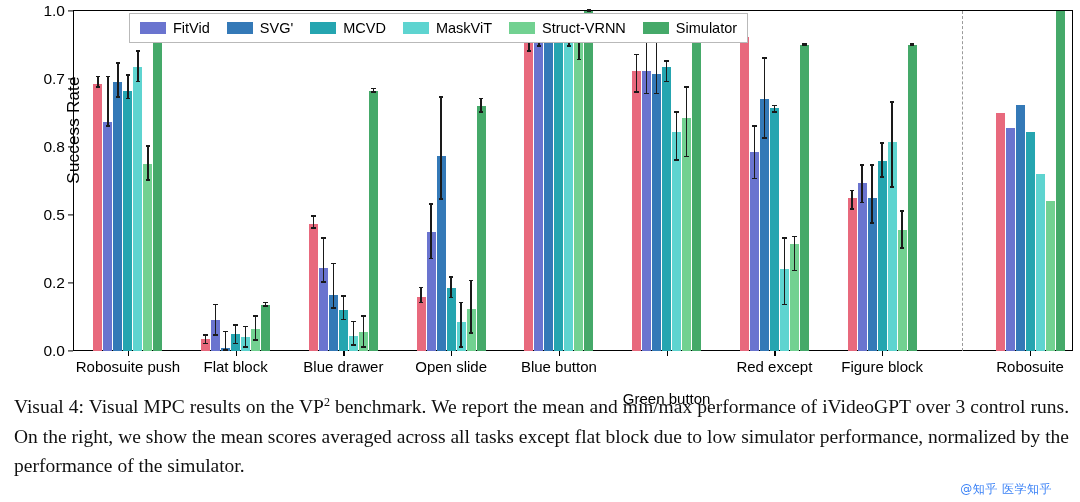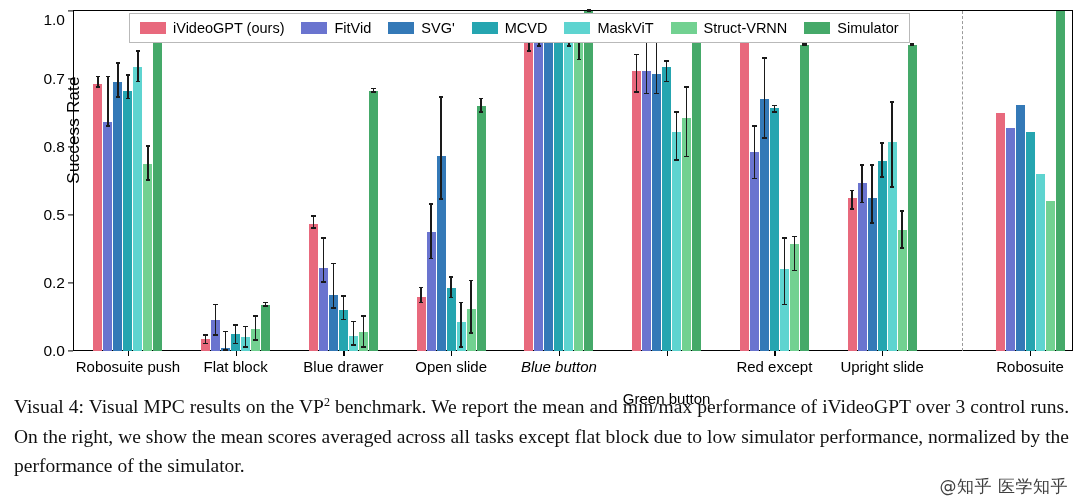--- a/index.html
+++ b/index.html
@@ -149,23 +149,23 @@
     font-size:19.5px;
     line-height:1.52;
     color:#111;
     text-align:justify;
   }
   #caption sup{font-size:12px;vertical-align:super;}
 
   
   #watermark{
     position:absolute;
-    right:12px;bottom:4px;
-    font-size:17px;
-    color:#404040;
+    right:28px;bottom:4px;
+    font-size:12px;
+    color:#3b82f6;
     font-family:"DejaVu Sans", sans-serif;
     letter-spacing:.5px;
     pointer-events:none;
   }
 </style>
 </head>
 <body>
 
 <div id="figure">
 
@@ -177,21 +177,21 @@
       <div class="ytick" style="top: 351px; right: 1015px;">0.0</div>
       <div class="ytick-mark" style="top: 351px; left: 68px;"></div>
       <div class="ytick" style="top: 283px; right: 1015px;">0.2</div>
       <div class="ytick-mark" style="top: 283px; left: 68px;"></div>
       <div class="ytick" style="top: 215px; right: 1015px;">0.5</div>
       <div class="ytick-mark" style="top: 215px; left: 68px;"></div>
       <div class="ytick" style="top: 147px; right: 1015px;">0.8</div>
       <div class="ytick-mark" style="top: 147px; left: 68px;"></div>
       <div class="ytick" style="top: 79px; right: 1015px;">0.7</div>
       <div class="ytick-mark" style="top: 79px; left: 68px;"></div>
-      <div class="ytick" style="top: 20px; right: 1015px;">1.0</div>
+      <div class="ytick" style="top: 11px; right: 1015px;">1.0</div>
       <div class="ytick-mark" style="top: 11px; left: 68px;"></div>
     </div>
 
   <div id="plot-area">
     <div id="separator" style="left: 888px;"></div>
     <div id="bars-layer">
         <div class="group" style="left: 19.375px; width: 69px;">
           <div class="bar" style="left: 0px; width: 9px; height: 266.9px; background: rgb(232, 105, 125);"></div>
           <div class="errbar" style="left: 3.7px; bottom: 263.5px; height: 10.2px;"></div>
           <div class="errcap" style="left: 2.3px; bottom: 263.5px; width: 4.4px;"></div>
@@ -446,37 +446,33 @@
   <div id="xtick-layer">
       <div class="xtick-mark" style="left: 127.875px;"></div>
       <div class="xtick-label" style="left: 127.875px;">Robosuite push</div>
       <div class="xtick-mark" style="left: 235.625px;"></div>
       <div class="xtick-label" style="left: 235.625px;">Flat block</div>
       <div class="xtick-mark" style="left: 343.375px;"></div>
       <div class="xtick-label" style="left: 343.375px;">Blue drawer</div>
       <div class="xtick-mark" style="left: 451.125px;"></div>
       <div class="xtick-label" style="left: 451.125px;">Open slide</div>
       <div class="xtick-mark" style="left: 558.875px;"></div>
-      <div class="xtick-label" style="left: 558.875px; font-style: italic;">Blue button</div>
+      <div class="xtick-label" style="left: 558.875px;">Blue button</div>
       <div class="xtick-mark" style="left: 666.625px;"></div>
       <div class="xtick-label" style="left: 666.625px; margin-top: 32px;">Green button</div>
       <div class="xtick-mark" style="left: 774.375px;"></div>
       <div class="xtick-label" style="left: 774.375px;">Red except</div>
       <div class="xtick-mark" style="left: 882.125px;"></div>
-      <div class="xtick-label" style="left: 882.125px;">Upright slide</div>
+      <div class="xtick-label" style="left: 882.125px;">Figure block</div>
       <div class="xtick-mark" style="left: 1030px;"></div>
       <div class="xtick-label" style="left: 1030px;">Robosuite</div>
     </div>
 
   <div id="legend">
       <div class="legend-item">
-        <span class="legend-swatch" style="background: rgb(232, 105, 125);"></span>
-        <span class="legend-label">iVideoGPT (ours)</span>
-      </div>
-      <div class="legend-item">
         <span class="legend-swatch" style="background: rgb(106, 116, 207);"></span>
         <span class="legend-label">FitVid</span>
       </div>
       <div class="legend-item">
         <span class="legend-swatch" style="background: rgb(52, 121, 183);"></span>
         <span class="legend-label">SVG'</span>
       </div>
       <div class="legend-item">
         <span class="legend-swatch" style="background: rgb(37, 165, 176);"></span>
         <span class="legend-label">MCVD</span>

